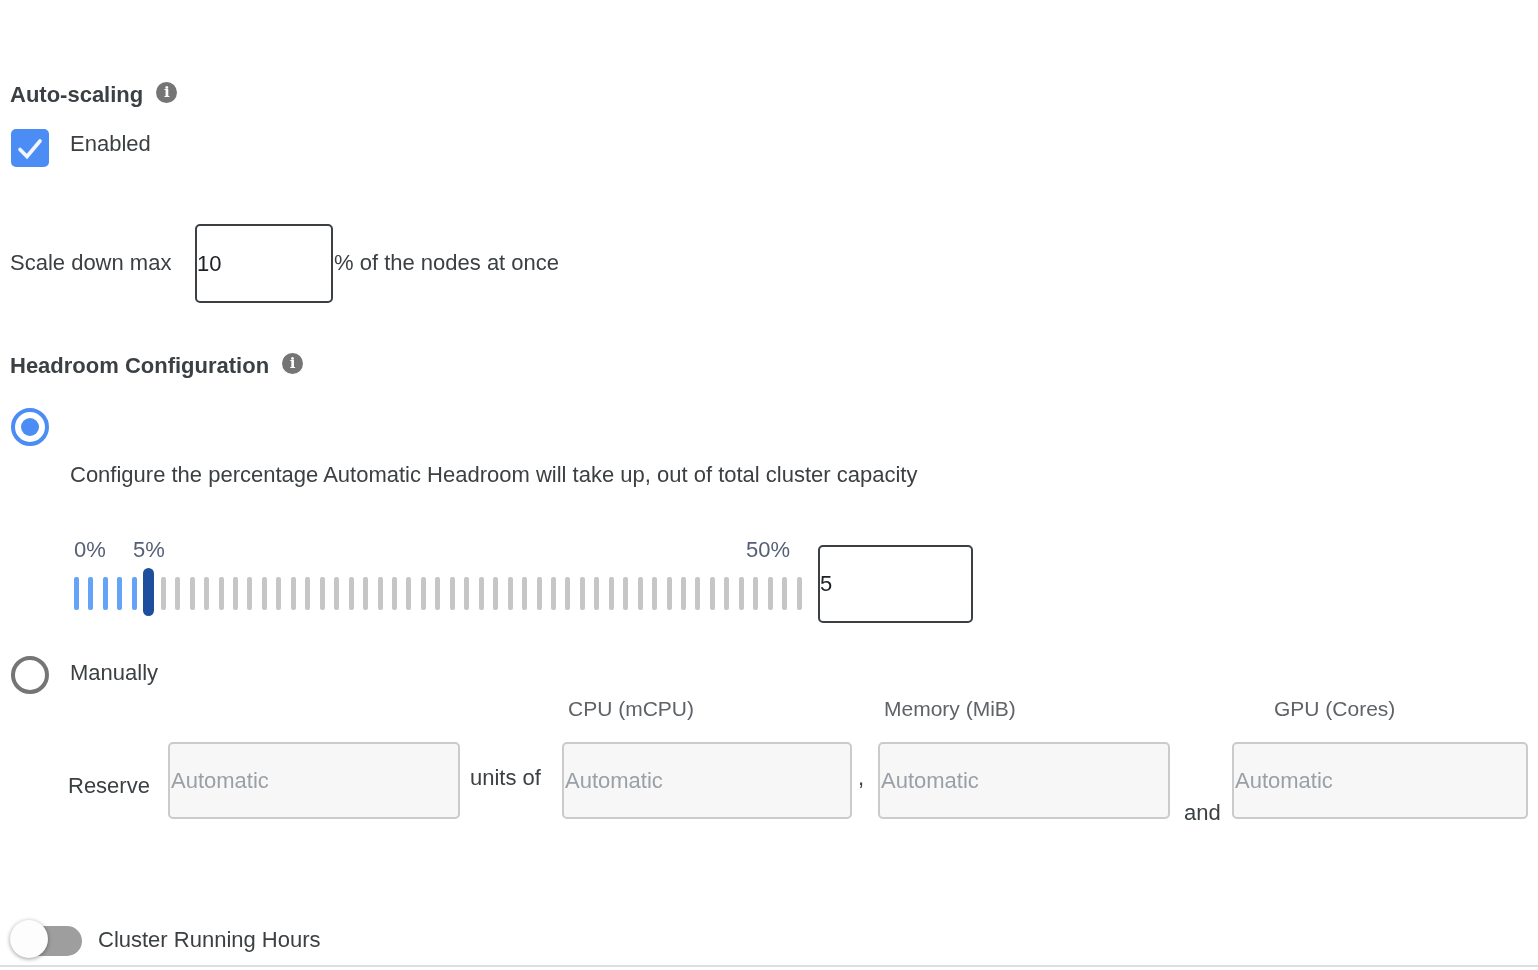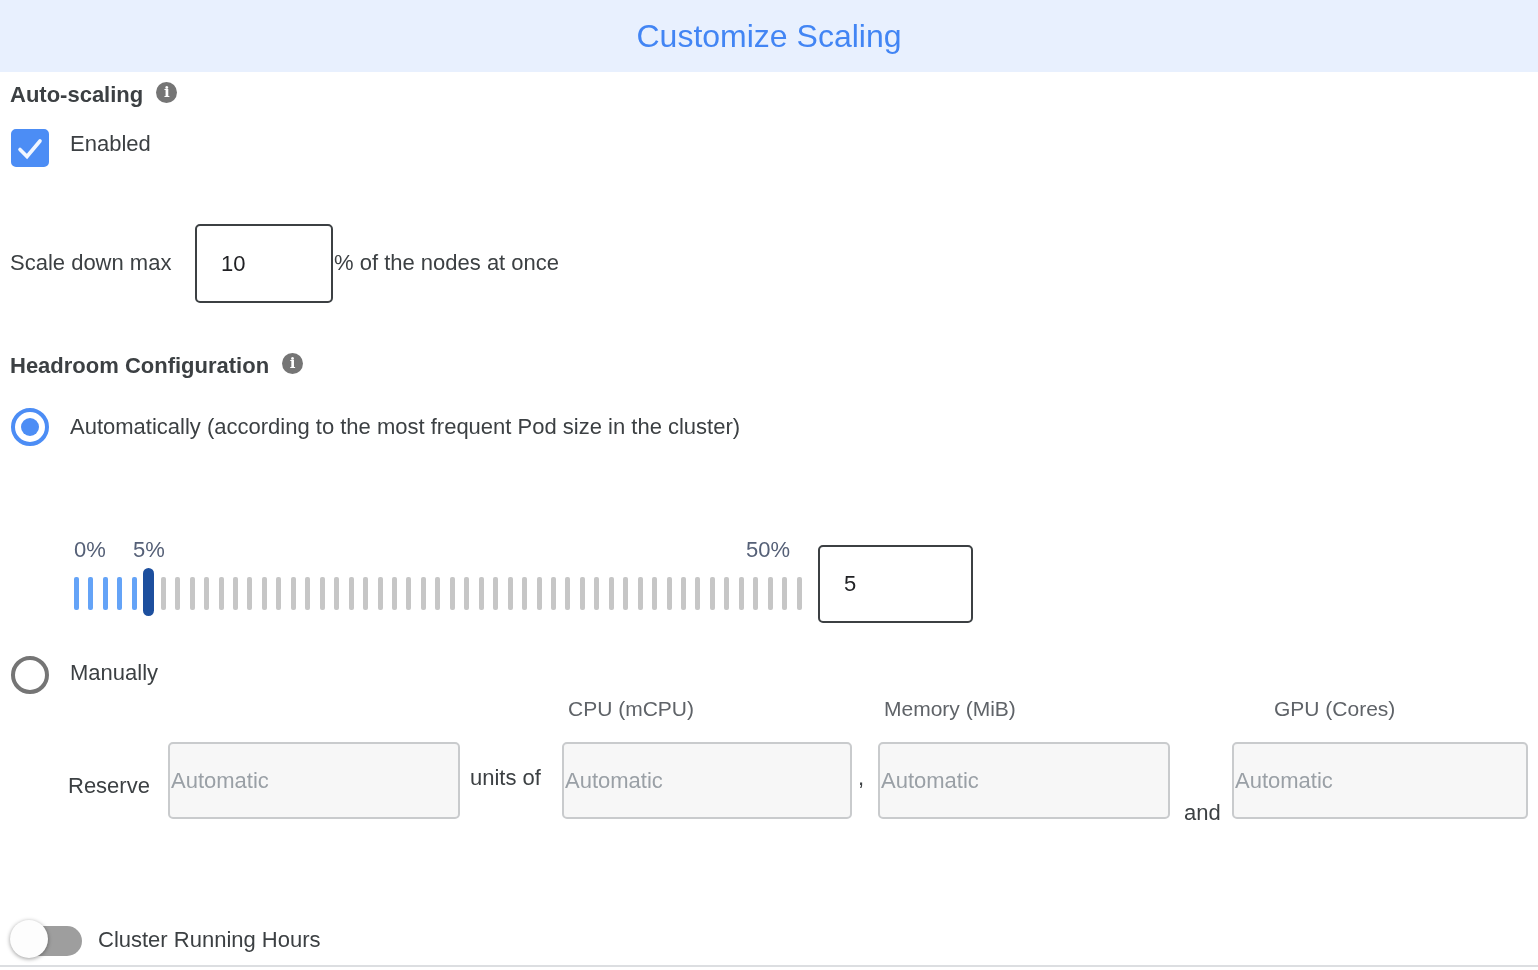--- a/index.html
+++ b/index.html
@@ -22,21 +22,21 @@
 
   .checkbox{position:absolute;left:11px;top:129px;width:38px;height:38px;border-radius:5px;
     border:2px solid #9AA0A6;background:#fff;cursor:pointer;}
   .checkbox svg{display:none;}
   .checkbox.checked{background:var(--accent-blue);border-color:var(--accent-blue);}
   .checkbox.checked svg{display:block;margin:5px auto 0;}
 
   .label-22{position:absolute;font-size:22px;color:var(--text-dark);line-height:26px;}
 
   .num-input{position:absolute;border:2px solid #3C4043;border-radius:5px;background:#fff;
-    font-size:22px;color:#202124;padding-left:24px;font-family:inherit;outline:none;}
+    font-size:22px;color:#202124;font-family:inherit;outline:none;}
 
   .radio{position:absolute;width:38px;height:38px;border-radius:50%;border:4px solid #757575;background:#fff;cursor:pointer;}
   .radio.selected{border-color:var(--accent-blue);}
   .radio.selected::after{content:"";display:block;width:18px;height:18px;border-radius:50%;
     background:var(--accent-blue);margin:6px auto 0;}
 
   .slider{position:absolute;left:74px;top:536px;width:900px;height:92px;}
   .slider-label{position:absolute;top:2px;font-size:22px;color:var(--slider-label);line-height:24px;}
   .slider-ticks{position:absolute;left:0;top:41px;width:728px;height:33px;display:flex;justify-content:space-between;}
   .slider-ticks .tick{width:5px;height:33px;border-radius:2px;background:var(--tick-gray);cursor:pointer;}
@@ -54,23 +54,20 @@
   .switch .knob{position:absolute;left:0;top:2px;width:38px;height:38px;border-radius:50%;background:#fdfdfd;
     box-shadow:0 1px 4px rgba(0,0,0,.4);}
 
   .bottom-divider{position:absolute;left:0;top:965px;width:1538px;height:2px;background:#DCDEE1;}
 </style>
 </head>
 <body>
 
 <div class="page">
 
-  <div class="header">
-    <span class="title">Customize Scaling</span>
-  </div>
 
   <div class="section-title-row" style="left:10px;top:82px;">
     <span class="section-title">Auto-scaling</span>
     <span class="info-icon">i</span>
   </div>
 
   <div class="checkbox checked">
     <svg width="28" height="26" viewBox="0 0 28 26">
       <path d="M4 13.5 L11 20.5 L24 5" stroke="#F1F6FF" stroke-width="3.6" fill="none" stroke-linecap="round"></path>
     </svg>
@@ -80,21 +77,21 @@
   <span class="label-22" style="left:10px;top:250px;">Scale down max</span>
   <input class="num-input" style="left: 195px; top: 224px; width: 138px; height: 79px;" value="10">
   <span class="label-22" style="left:334px;top:250px;">% of the nodes at once</span>
 
   <div class="section-title-row" style="left:10px;top:353px;">
     <span class="section-title">Headroom Configuration</span>
     <span class="info-icon">i</span>
   </div>
 
   <div class="radio selected" style="left:11px;top:408px;"></div>
-  <span class="label-22" style="left:70px;top:414px;">Automatically (according to the most frequent Pod size in the cluster)</span>
+  <span class="label-22" style="left:70px;top:462px;">Configure the percentage Automatic Headroom will take up, out of total cluster capacity</span>
 
   <div class="slider">
     <span class="slider-label" style="left:0;">0%</span>
     <span class="slider-label" style="transform: translateX(-50%); left: 74.8px;">5%</span>
     <span class="slider-label" style="left:666px;width:50px;text-align:right;">50%</span>
     <div class="slider-ticks">
         <div class="tick hl"></div>
         <div class="tick hl"></div>
         <div class="tick hl"></div>
         <div class="tick hl"></div>

